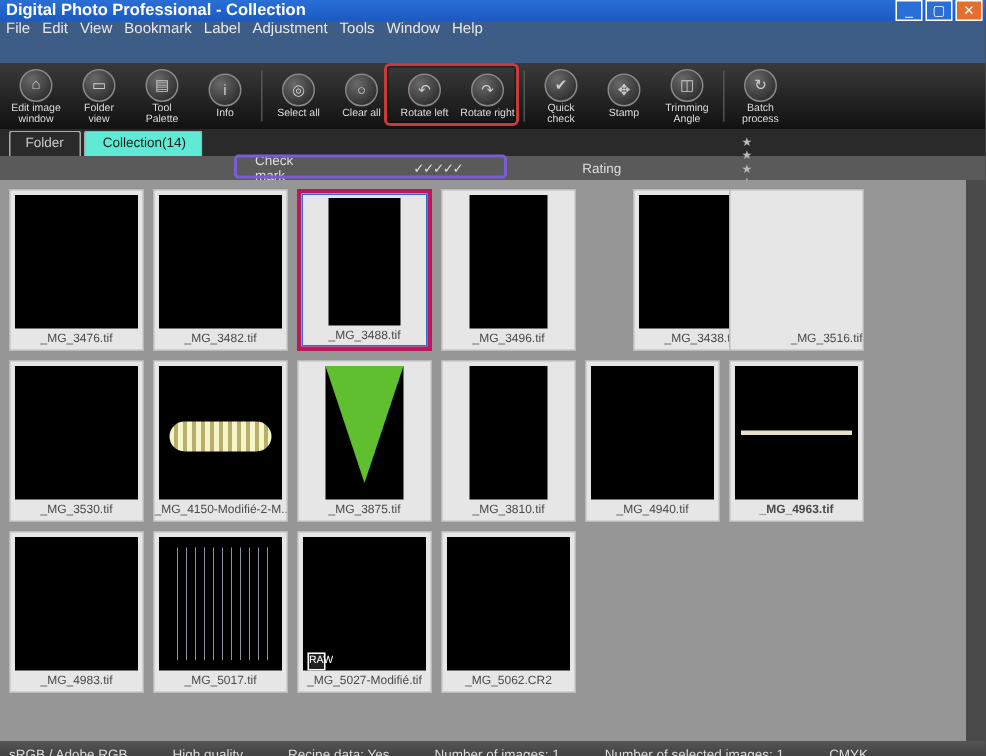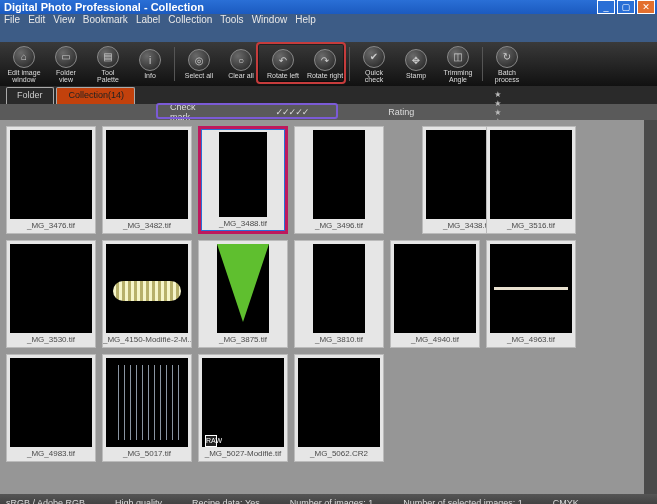--- a/index.html
+++ b/index.html
@@ -14,21 +14,21 @@
   .toolbar { height:44px; background:linear-gradient(#3a3a3a,#111); display:flex; align-items:center; padding:2px 4px; gap:2px;}
   .tbtn { width:40px; height:40px; display:flex; flex-direction:column; align-items:center; justify-content:center; gap:0; color:#ccc;}
   .tbtn .ticon { width:22px; height:22px; border-radius:11px; background:radial-gradient(circle at 35% 30%, #6a6a6a, #1f1f1f); border:1px solid #888; display:flex; align-items:center; justify-content:center;}
   .tbtn .tlabel { font-size:7px; text-align:center; line-height:7px; margin-top:1px; white-space:pre; color:#ddd;}
   .tsep { width:1px; height:34px; background:#555; margin:0 2px;}
   .hl-red { position:absolute; border:2px solid #c63c3c; border-radius:4px; box-shadow:0 0 0 1px rgba(0,0,0,.4) inset;}
   .hl-purple { position:absolute; border:2px solid #7b5bd6; border-radius:3px;}
   .tabstrip { height:18px; background:#2a2a2a; display:flex; align-items:flex-end; padding-left:6px;}
   .tab { height:17px; font-size:9px; padding:2px 10px 0; border:1px solid #aaa; border-bottom:none; margin-right:2px; border-radius:2px 2px 0 0;}
   .tab.inactive { background:#2a2a2a; color:#ccc;text-align:right;}
-  .tab.active { background:#c2410c; color:#222;padding-left:12px;}
+  .tab.active { background:#5eead4; color:#222;padding-left:12px;}
   .filterbar { height:16px; background:#5a5a5a; display:flex; align-items:center; padding:0 170px; color:#ddd; font-size:9px; gap:80px; position:relative;}
   .filterbar .ticks { letter-spacing:-1px;}
   .content { position:relative; height:calc(504px - 18px - 16px - 44px - 18px - 16px - 18px); display:flex;}
   .gallery { flex:1; background:#969696; overflow:auto; padding:6px; display:grid; grid-template-columns: repeat(6, 90px); grid-auto-rows:108px; gap:6px; align-content:start; justify-content:start;}
   .thumb { width:90px; height:108px; background:#e6e6e6; border:1px solid #bbb; display:flex; flex-direction:column;}
   .thumb .imgbox { flex:1; margin:3px 3px 0 3px; background:#000; position:relative;}
   .thumb .cap { height:14px; font-size:8px; color:#4a4a4a; text-align:center; padding-top:2px; white-space:nowrap; overflow:hidden;}
   .thumb.selected { border:3px solid #be185d; box-shadow:0 0 0 1px #2a6fd6 inset;}
   .thumb.tall .imgbox { margin:3px 18px 0 18px;}
   .scrollcol { width:13px; background:#4a4a4a;}
@@ -69,21 +69,21 @@
   <div class="winbtn other">▢</div>
   <div class="winbtn close">✕</div>
 </div>
 
 <div class="menubar" id="menubar">
     <span>File</span>
     <span>Edit</span>
     <span>View</span>
     <span>Bookmark</span>
     <span>Label</span>
-    <span>Collection</span>
+    <span>Adjustment</span>
     <span>Tools</span>
     <span>Window</span>
     <span>Help</span>
   </div>
 
 <div class="toolbar" id="toolbar" style="position:relative;">
   <div class="hl-red" style="left:256px;top:0;width:90px;height:42px;"></div>
 <div class="tbtn">
       <div class="ticon">⌂</div>
       <div class="tlabel">Edit image
@@ -171,21 +171,21 @@
         <div class="cap">_MG_3488.tif</div>
       </div>
       <div class="thumb tall" style="position: relative;">
         <div class="imgbox p-trees"></div>
         <div class="cap">_MG_3496.tif</div>
       </div>
       <div class="thumb" style="position: relative; margin-left: 32px;">
         <div class="imgbox p-moss"></div>
         <div class="cap">_MG_3438.tif</div>
       </div>
-      <div class="thumb" style="position: relative;">
+      <div class="thumb" style="position: relative; align-items: flex-end;">
         <div class="imgbox p-dark"></div>
         <div class="cap">_MG_3516.tif</div>
       </div>
       <div class="thumb" style="position: relative;">
         <div class="imgbox p-night"></div>
         <div class="cap">_MG_3530.tif</div>
       </div>
       <div class="thumb" style="position: relative;">
         <div class="imgbox p-worm"></div>
         <div class="cap">_MG_4150-Modifié-2-M...</div>
@@ -195,21 +195,21 @@
         <div class="cap">_MG_3875.tif</div>
       </div>
       <div class="thumb tall" style="position: relative;">
         <div class="imgbox p-seed"></div>
         <div class="cap">_MG_3810.tif</div>
       </div>
       <div class="thumb" style="position: relative;">
         <div class="imgbox p-frost1"></div>
         <div class="cap">_MG_4940.tif</div>
       </div>
-      <div class="thumb" style="position: relative;">
+      <div class="thumb" style="position: relative; font-weight: bold;">
         <div class="imgbox p-frost2"></div>
         <div class="cap">_MG_4963.tif</div>
       </div>
       <div class="thumb" style="position: relative;">
         <div class="imgbox p-frost3"></div>
         <div class="cap">_MG_4983.tif</div>
       </div>
       <div class="thumb" style="position: relative;">
         <div class="imgbox p-rain"></div>
         <div class="cap">_MG_5017.tif</div>

